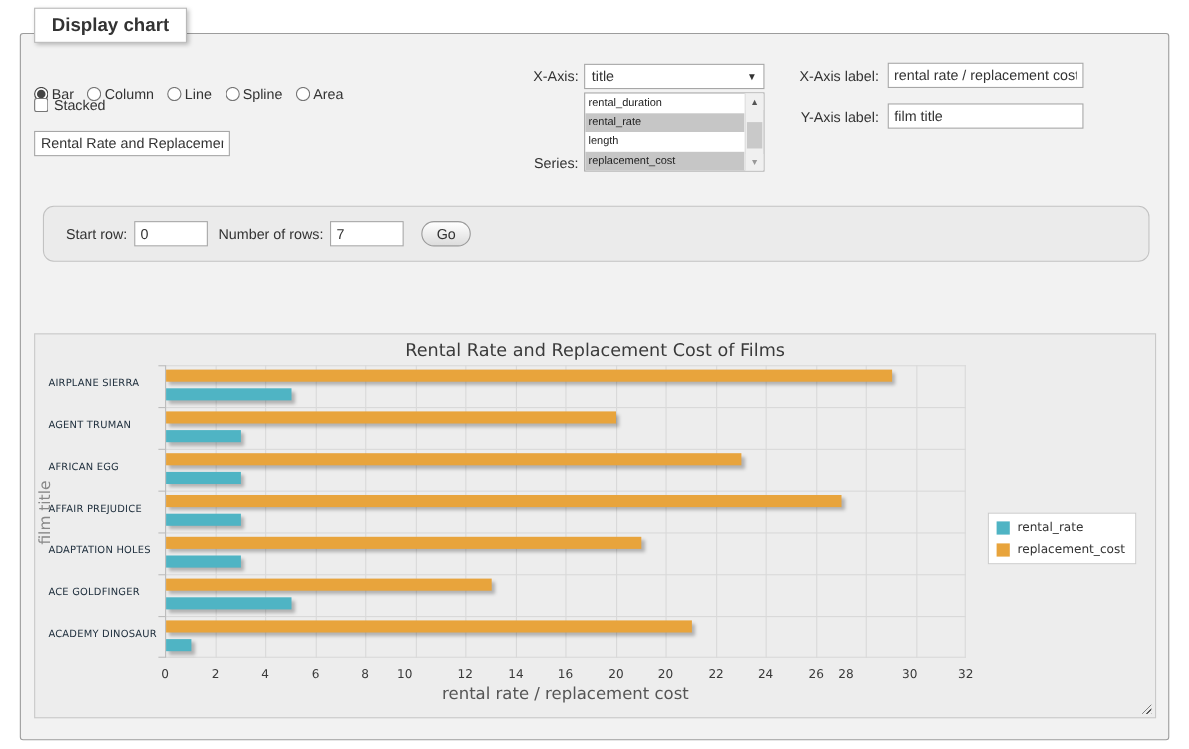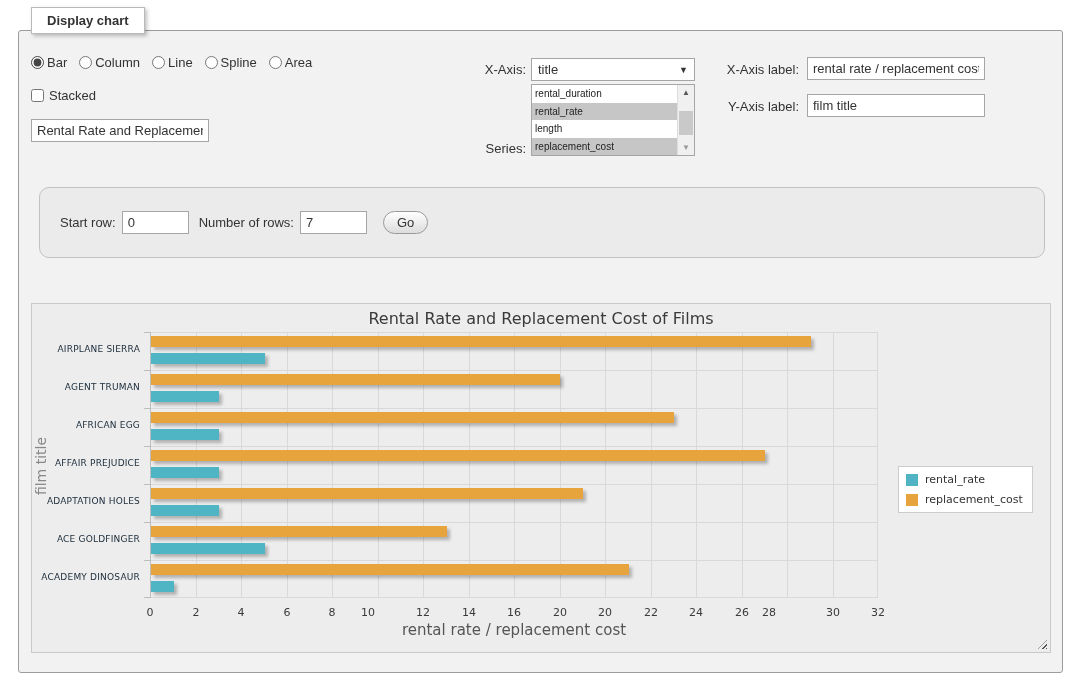--- a/index.html
+++ b/index.html
@@ -1,52 +1,52 @@
 <!DOCTYPE html>
 <html><head>
 <meta charset="utf-8">
 <style>
   html,body{margin:0;padding:0;}
   body{width:1081px;height:681px;background:#fff;font-family:"Liberation Sans",sans-serif;position:relative;overflow:hidden;}
   .panel{position:absolute;left:18px;top:30px;width:1043px;height:641px;background:#f2f2f2;border:1px solid #9c9c9c;border-radius:3px;}
-  .panel-legend{position:absolute;left:12px;top:-24px;background:#fff;border:1px solid #b9b9b9;box-shadow:2px 2px 4px rgba(0,0,0,.25);padding:5px 15px;font-weight:bold;font-size:13px;color:#333;z-index:5;}
+  .panel-legend{position:absolute;left:12px;top:-24px;background:#fff;border:1px solid #b9b9b9;box-shadow:2px 2px 4px rgba(0,0,0,.25);padding:5px 15px;font-weight:bold;font-size:17px;color:#333;z-index:5;}
   .ctl{font-size:13px;color:#333;}
   .radio-row{position:absolute;left:12px;top:24px;display:flex;align-items:center;gap:4px;}
-  .radio-row label{margin-right:8px;}
+  .radio-row label{margin-right:8px;margin-top:23px;}
   .radio-row input{margin:0 3px 0 0;vertical-align:-2px;accent-color:#444;}
   .stacked-row{position:absolute;left:12px;top:57px;display:flex;align-items:center;}
   .stacked-row input{margin:0 5px 0 0;accent-color:#444;}
   input[type=text]{border:1px solid #a6a6a6;background:#fff;font-family:"Liberation Sans",sans-serif;font-size:13px;color:#333;padding:2px 5px;height:17px;}
   .title-input{position:absolute;left:12px;top:88px;width:166px;}
   .lbl-r{position:absolute;text-align:right;font-size:13px;color:#333;}
   .selectbox{position:absolute;left:512px;top:27px;width:150px;height:21px;background:#fff;border:1px solid #a6a6a6;display:flex;align-items:center;padding:0 6px;box-sizing:content-box;cursor:default;}
   .selectbox .val{flex:1;font-size:13px;color:#333;}
   .selectbox .arrow{font-size:9px;color:#333;}
   .serieslist{position:absolute;left:512px;top:53px;width:162px;height:70px;background:#fff;border:1px solid #a6a6a6;display:flex;}
   .serieslist .opts{flex:1;overflow:hidden;}
   .serieslist .opt{font-size:10px;color:#222;padding:0 3px;height:17.5px;line-height:17.5px;white-space:nowrap;}
   .serieslist .opt.sel{background:#c6c6c6;}
   .sb{width:16px;background:#f0f0f0;border-left:1px solid #ddd;position:relative;}
   .sb .btn{height:15px;display:flex;align-items:center;justify-content:center;font-size:8px;color:#555;background:#f0f0f0;}
   .sb .btn.down{position:absolute;bottom:0;left:0;right:0;color:#999;}
   .sb .thumb{position:absolute;left:1px;right:1px;top:26px;height:24px;background:#c9c9c9;}
   .axis-input{position:absolute;width:166px;}
-  .rows-box{position:absolute;left:20px;top:156px;width:1006px;height:71px;background:#ebebeb;border:1px solid #c2c2c2;border-radius:10px;display:flex;align-items:center;padding-left:20px;box-sizing:border-box;}
+  .rows-box{position:absolute;left:20px;top:156px;width:1006px;height:51px;background:#ebebeb;border:1px solid #c2c2c2;border-radius:10px;display:flex;align-items:center;padding-left:20px;box-sizing:border-box;}
   .rows-box .gap{width:10px;}
   .rows-box input{width:55px;margin-left:6px;}
   .go-btn{margin-left:16px;background:linear-gradient(#ffffff,#dcdcdc);border:1px solid #9a9a9a;border-radius:12px;padding:3px 13px;font-size:13px;color:#333;font-family:"Liberation Sans",sans-serif;cursor:pointer;}
   .chart-box{position:absolute;left:12px;top:272px;width:1018px;height:348px;background:#ededed;border:1px solid #c9c9c9;font-family:"DejaVu Sans",sans-serif;}
   .chart-title{position:absolute;top:5px;left:0;width:100%;text-align:center;font-size:16px;color:#3a3a3a;}
   .plot{position:absolute;left:118px;top:28px;width:728px;height:266px;}
   .gl-v{position:absolute;top:0;width:1px;height:100%;background:#d9d9d9;}
   .gl-h{position:absolute;left:0;width:100%;height:1px;background:#d9d9d9;}
   .axisline{position:absolute;left:0;top:0;width:1px;height:100%;background:#bdbdbd;}
   .cat-tick{position:absolute;left:-6px;width:6px;height:1px;background:#bdbdbd;}
   .bar{position:absolute;height:11px;box-shadow:3px 3px 3px rgba(0,0,0,.25);}
-  .cat-label{position:absolute;left:0;width:108px;text-align:right;font-size:9px;color:#20303e;letter-spacing:.2px;}
+  .cat-label{position:absolute;left:12px;width:108px;text-align:left;font-size:9px;color:#20303e;letter-spacing:.2px;}
   .x-tick{position:absolute;top:302px;width:40px;text-align:center;font-size:11px;color:#3a3a3a;}
   .x-axis-label{position:absolute;top:317px;left:118px;width:728px;text-align:center;font-size:15px;color:#555;}
   .y-axis-label{position:absolute;left:-41px;top:154px;width:100px;text-align:center;font-size:14px;color:#888;transform:rotate(-90deg);}
   .legend{position:absolute;left:866px;top:162px;background:#fff;border:1px solid #ccc;padding:6px 9px 6px 7px;display:flex;flex-direction:column;gap:7px;}
   .legend-entry{display:flex;align-items:center;gap:7px;cursor:pointer;}
   .legend-swatch{width:12px;height:12px;}
   .legend-text{font-size:11px;color:#333;white-space:nowrap;}
   .resize-handle{position:absolute;right:3px;bottom:3px;width:9px;height:9px;background:repeating-linear-gradient(135deg,#555 0 1px,transparent 1px 3px);clip-path:polygon(100% 0,100% 100%,0 100%);cursor:nwse-resize;}
 </style>
 </head>
@@ -179,21 +179,21 @@
       <div class="x-tick" style="left: 316px;">10</div>
       <div class="x-tick" style="left: 371px;">12</div>
       <div class="x-tick" style="left: 417px; text-align: center;">14</div>
       <div class="x-tick" style="left: 462px;">16</div>
       <div class="x-tick" style="left: 508px;">20</div>
       <div class="x-tick" style="left: 553px;">20</div>
       <div class="x-tick" style="left: 599px;">22</div>
       <div class="x-tick" style="left: 644px;">24</div>
       <div class="x-tick" style="left: 690px;">26</div>
       <div class="x-tick" style="left: 717px;">28</div>
-      <div class="x-tick" style="left: 781px;">30</div>
+      <div class="x-tick" style="left: 762px; text-align: right;">30</div>
       <div class="x-tick" style="left: 826px;">32</div>
       <div class="cat-label" style="top: 40px;">AIRPLANE SIERRA</div>
       <div class="cat-label" style="top: 78px;">AGENT TRUMAN</div>
       <div class="cat-label" style="top: 116px;">AFRICAN EGG</div>
       <div class="cat-label" style="top: 154px;">AFFAIR PREJUDICE</div>
       <div class="cat-label" style="top: 192px;">ADAPTATION HOLES</div>
       <div class="cat-label" style="top: 230px;">ACE GOLDFINGER</div>
       <div class="cat-label" style="top: 268px;">ACADEMY DINOSAUR</div>
     </div>
 </div>

